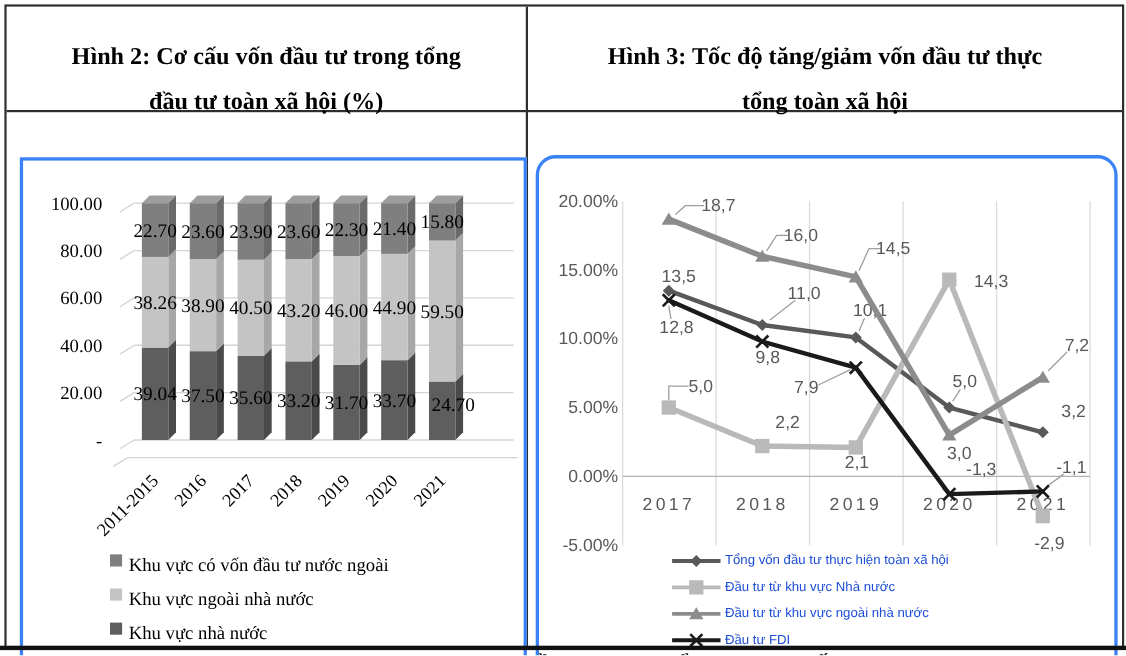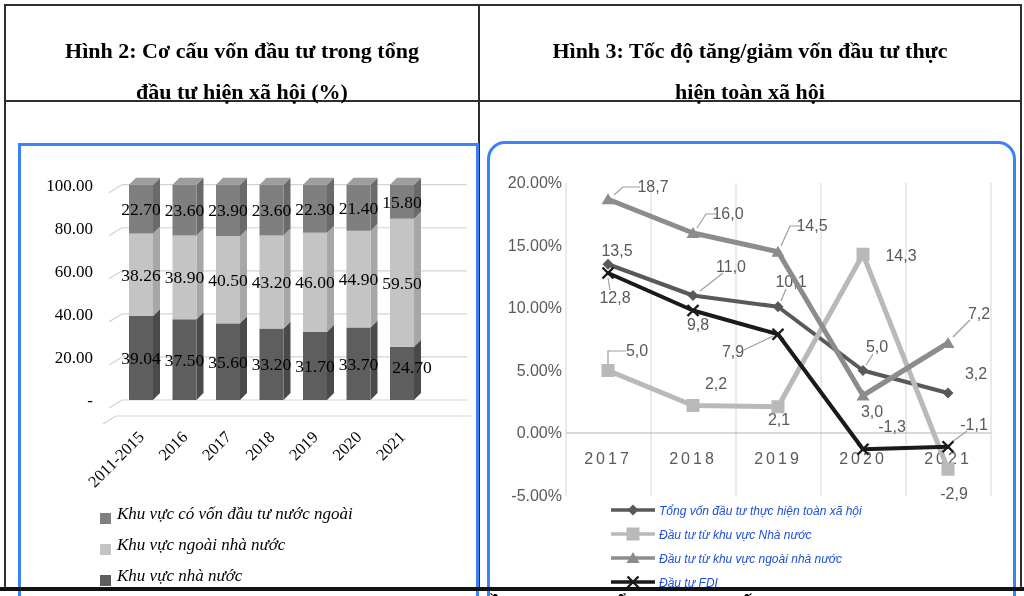--- a/index.html
+++ b/index.html
@@ -14,46 +14,46 @@
       color:#000;}
   .cell-title.left{left:0;width:472px;}
   .cell-title.right{left:474px;width:540px;}
   .chart-box{position:absolute;border:3px solid #3b82f6;background:#fff;margin-top:35px;}
   #left-box{left:12px;top:102px;width:455px;height:468px;}
   #right-box{left:481px;top:100px;width:523px;height:473px;border-radius:18px;}
   #left-svg,#right-svg{position:absolute;left:0;top:0;display:block;}
   .legend{position:absolute;display:flex;flex-direction:column;}
   #left-legend{left:79px;top:358px;gap:11px;}
   #right-legend{left:120px;top:358px;gap:8px;}
-  .lrow{display:flex;align-items:flex-end;font-style:italic;}
+  .lrow{display:flex;align-items:flex-start;}
   #left-legend .lrow{gap:6px;font-size:17px;color:#000;font-family:"Liberation Serif",serif;}
   #right-legend .lrow{gap:3px;font-size:12px;color:#1d4ed8;font-family:"Liberation Sans",sans-serif;}
   .sw{width:11px;height:11px;display:inline-block;flex:none;}
   .bottom-rule{position:absolute;left:0;top:587px;width:1024px;height:4px;background:#111;}
   .partial-caption{position:absolute;left:478px;top:590px;width:480px;height:6px;overflow:hidden;
       font-family:"Liberation Serif",serif;font-weight:bold;font-size:21px;line-height:24px;
       word-spacing:110px;color:#000;text-align:left;padding-left:12px;}
   svg text{font-family:"Liberation Serif",serif;}
   .sans{font-family:"Liberation Sans",sans-serif !important;}
 </style>
 </head>
 <body>
 
 <div class="page">
   <div class="tbl">
     <div class="divider"></div>
     <div class="title-underline"></div>
 
     <div class="cell-title left">
       <div>Hình 2: Cơ cấu vốn đầu tư trong tổng</div>
-      <div>đầu tư hiện xã hội (%)</div>
+      <div>đầu tư toàn xã hội (%)</div>
     </div>
     <div class="cell-title right">
       <div>Hình 3: Tốc độ tăng/giảm vốn đầu tư thực</div>
-      <div>hiện toàn xã hội</div>
+      <div>tổng toàn xã hội</div>
     </div>
 
     <div class="chart-box" id="left-box">
       <svg id="left-svg" width="455" height="468" viewBox="0 0 455 468">
           <g>
             <line x1="88" y1="46.69999999999999" x2="101" y2="38.69999999999999" stroke="#d4d4d4" stroke-width="1.2"></line>
             <line x1="101" y1="38.69999999999999" x2="446" y2="38.69999999999999" stroke="#d4d4d4" stroke-width="1.2"></line>
             <text x="72" y="44.69999999999999" text-anchor="end" font-size="17" fill="#000">100.00</text>
             <line x1="88" y1="89.75999999999999" x2="101" y2="81.75999999999999" stroke="#d4d4d4" stroke-width="1.2"></line>
             <line x1="101" y1="81.75999999999999" x2="446" y2="81.75999999999999" stroke="#d4d4d4" stroke-width="1.2"></line>

